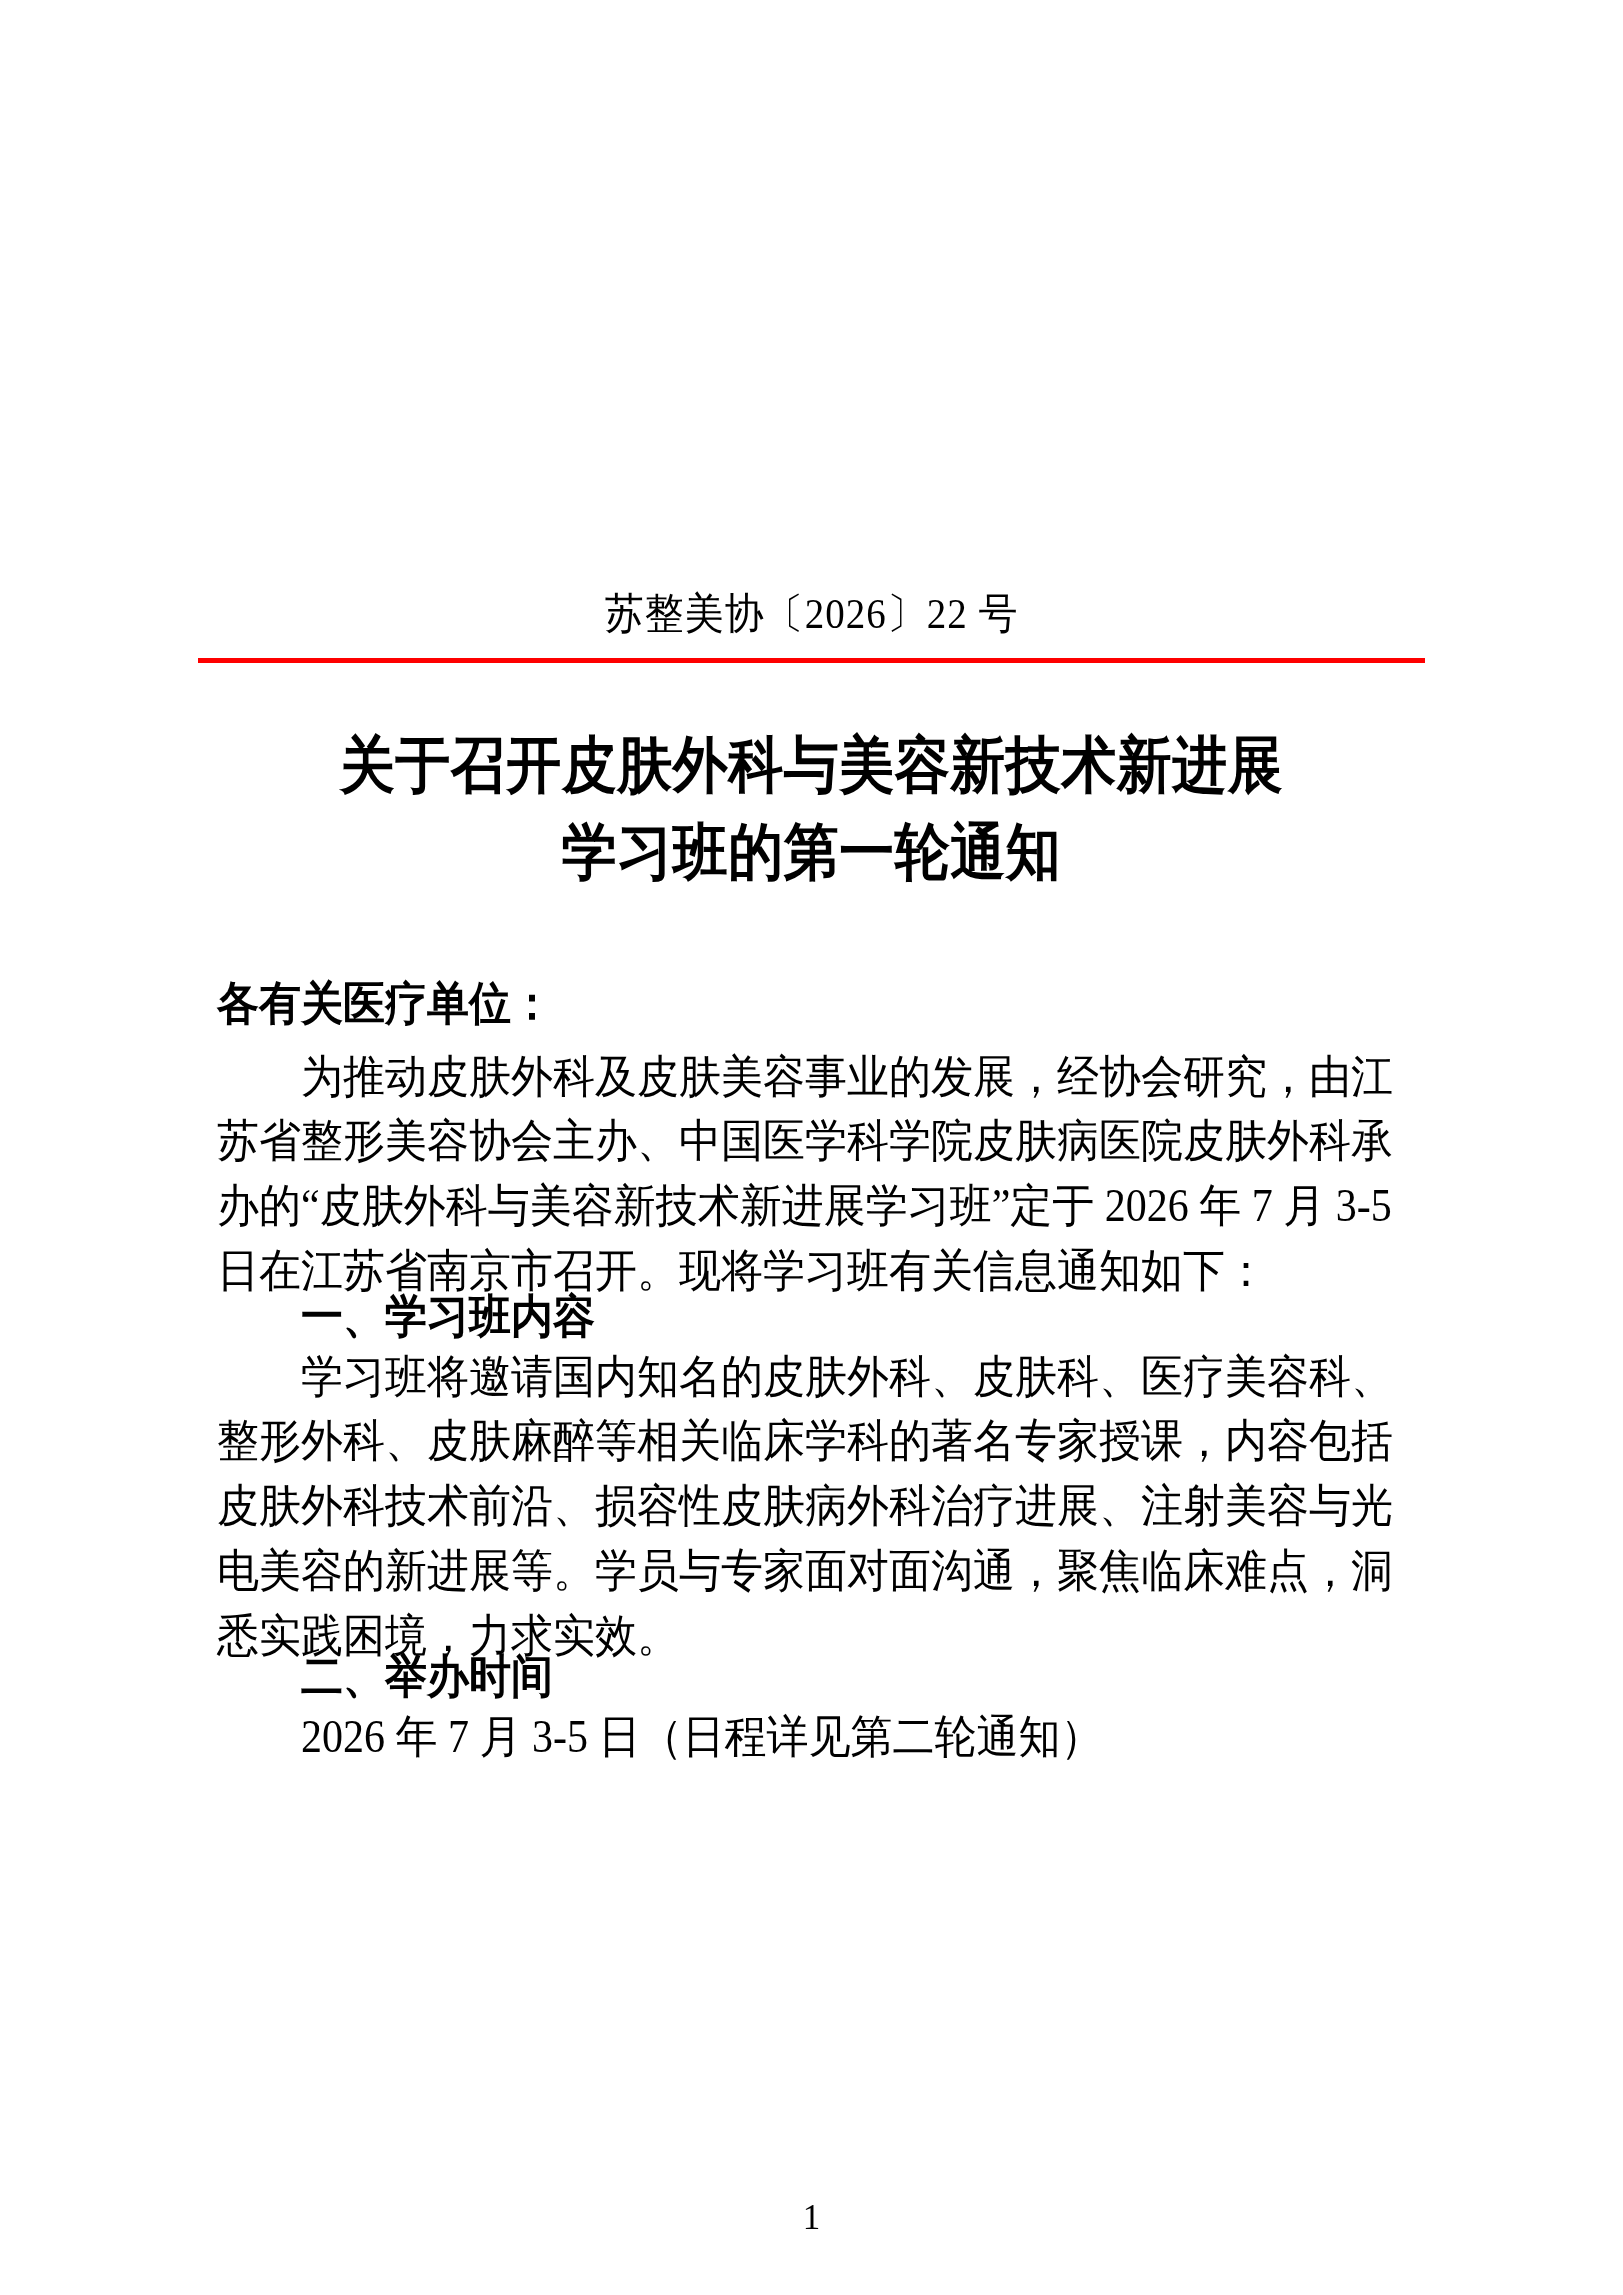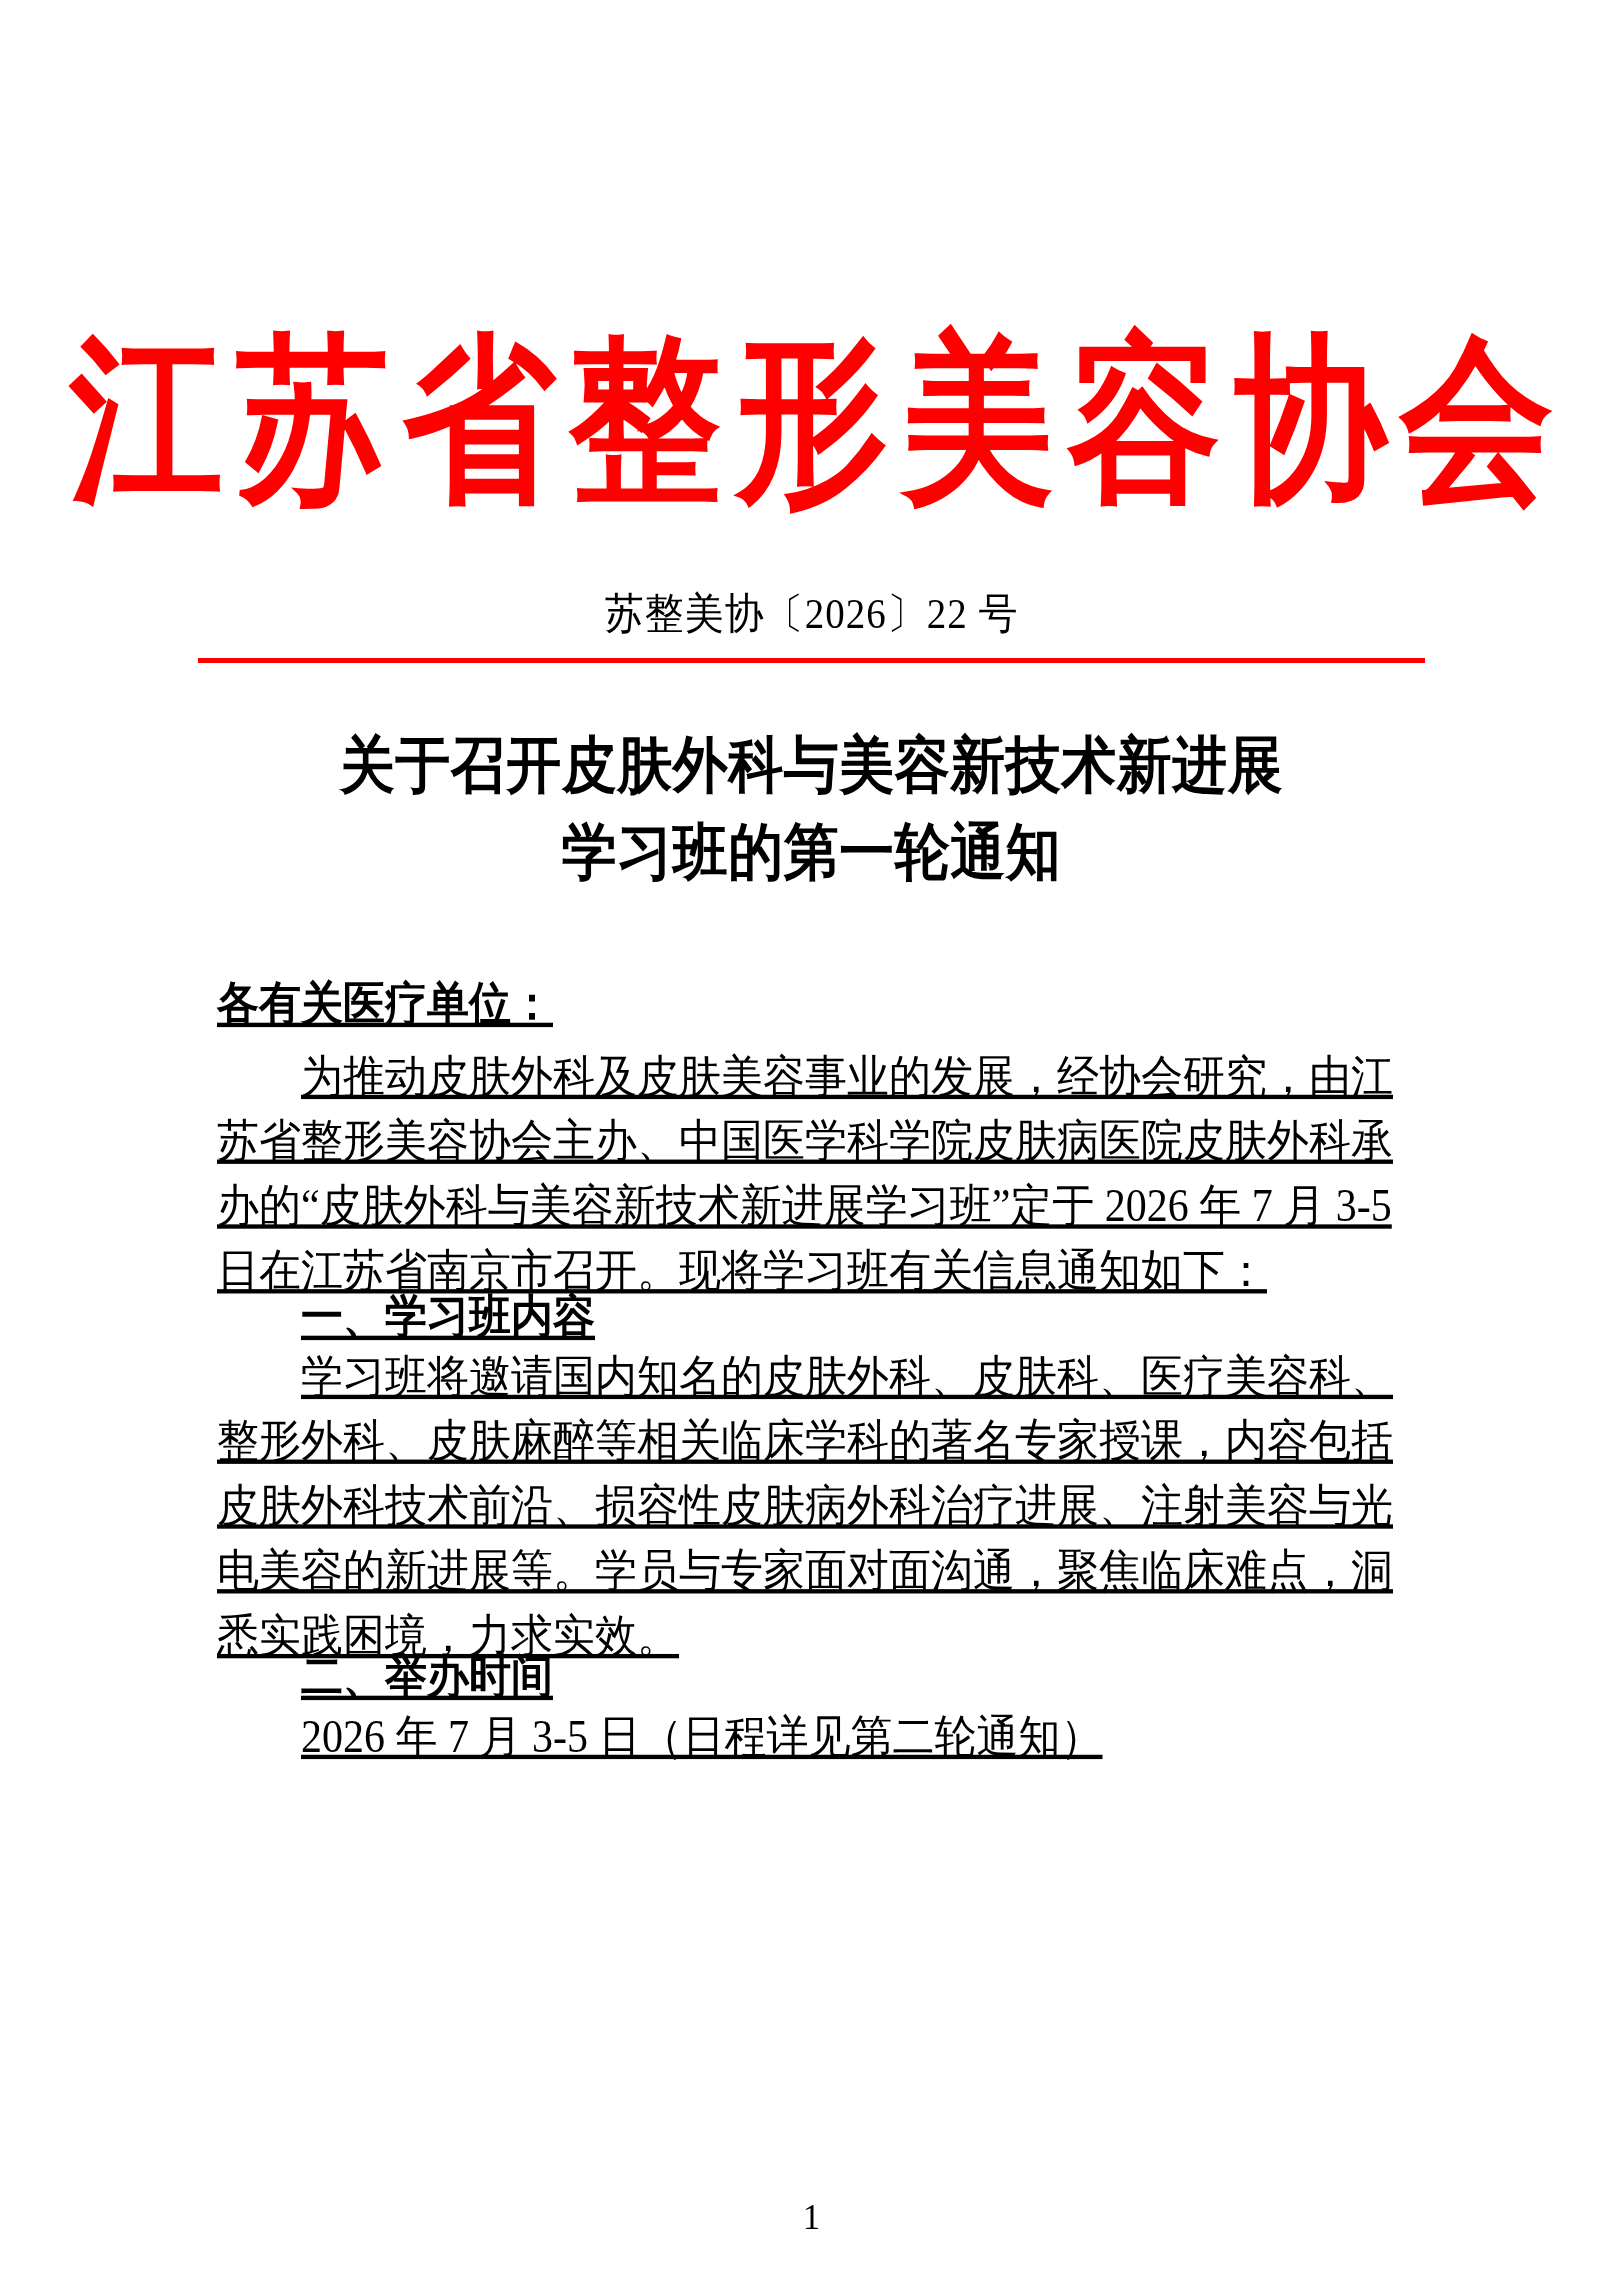--- a/index.html
+++ b/index.html
@@ -84,21 +84,20 @@
   .doc-title .tline { display: block; white-space: nowrap; }
 
   
   .body-area {
     position: absolute;
     left: 217px;
     width: 1191px;
     top: 971px;
     font-size: 42px;
     line-height: 60px;
-    text-decoration: underline;
   }
   .salutation {
     font-weight: bold;
     letter-spacing: 0px;
     margin: 0 0 13.3px 0;
     transform: scaleY(1.1);
     transform-origin: left top;
   }
   .para {
     margin: 0;
@@ -132,23 +131,20 @@
     text-align: center;
     font-size: 35px;
     color: #000000;
   }
 </style>
 </head>
 <body>
 
 <div class="page">
 
-  <div class="letterhead">
-    <span class="letterhead-title">江苏省整形美容协会</span>
-  </div>
 
   <div class="doc-number">苏整美协〔2026〕22 号</div>
 
   <div class="red-rule"></div>
 
   <div class="doc-title">
     <span class="tline">关于召开皮肤外科与美容新技术新进展</span>
     <span class="tline">学习班的第一轮通知</span>
   </div>
 

